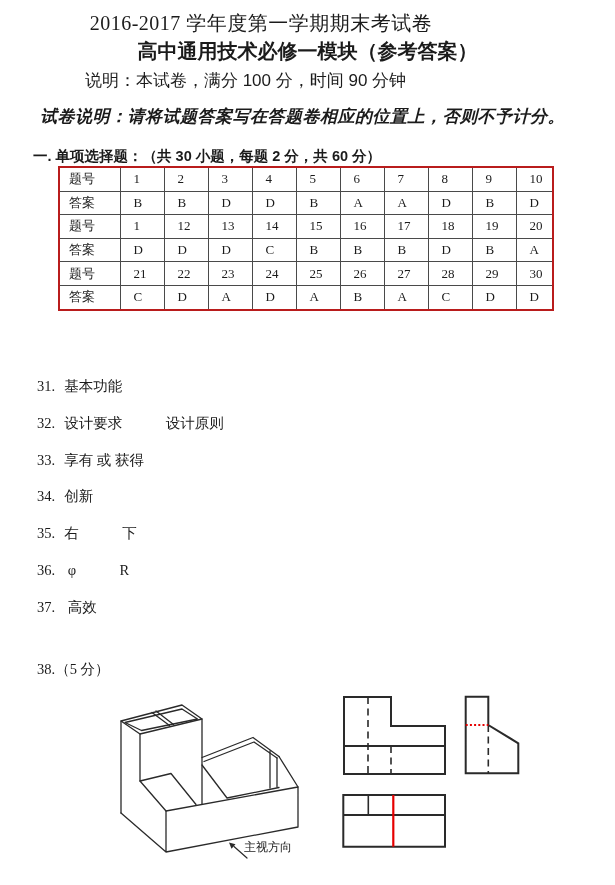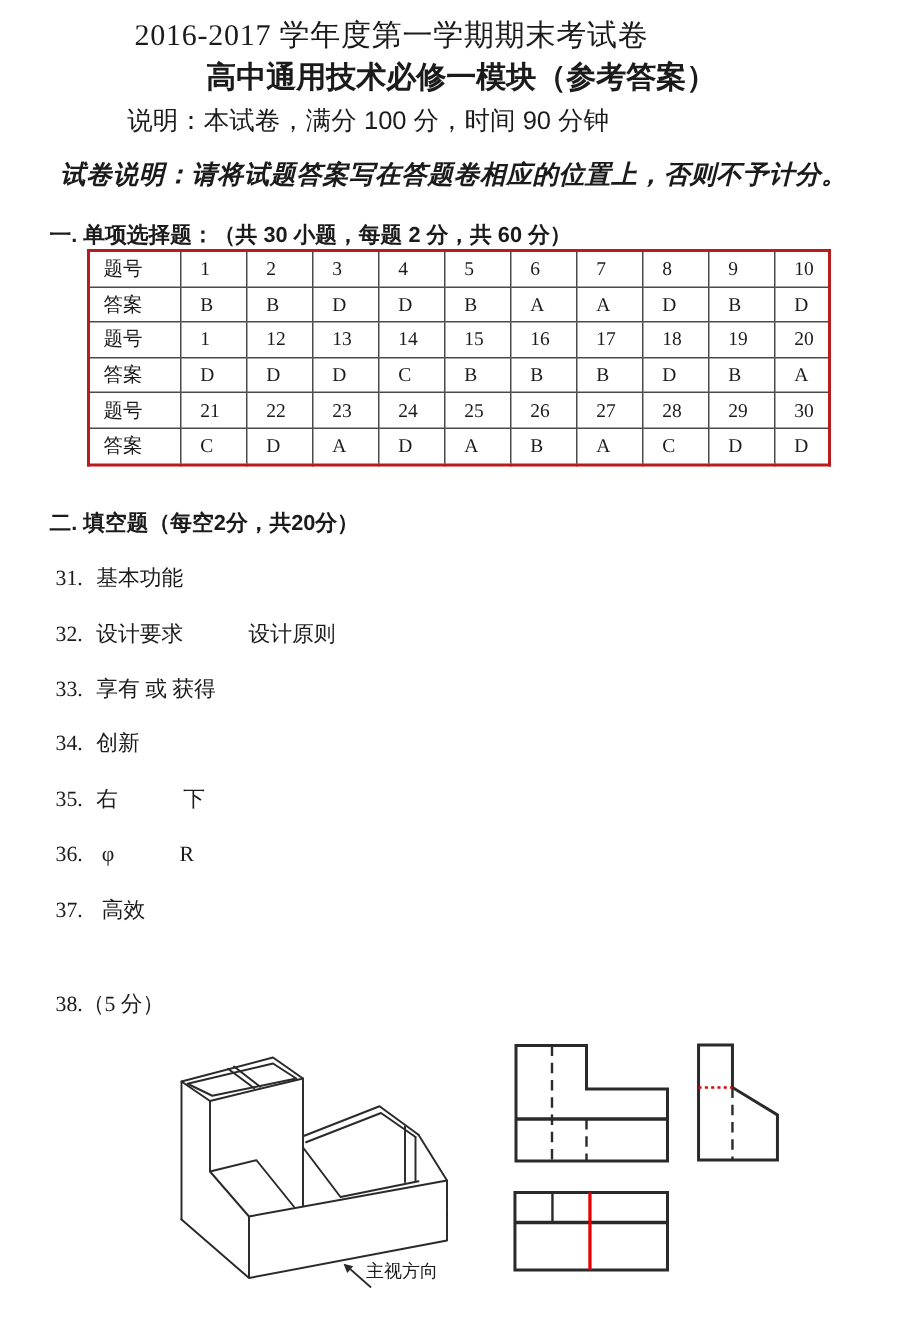--- a/index.html
+++ b/index.html
@@ -133,21 +133,20 @@
           <td>A</td>
           <td>B</td>
           <td>A</td>
           <td>C</td>
           <td>D</td>
           <td>D</td>
         </tr>
       </tbody>
   </table>
 
-  <div class="sect h2">二. 填空题（每空2分，共20分）</div>
 
   <div class="items">
       <div class="fill-item"><span class="num">31.</span><span>基本功能</span></div>
       <div class="fill-item"><span class="num">32.</span><span>设计要求　　　设计原则</span></div>
       <div class="fill-item"><span class="num">33.</span><span>享有 或 获得</span></div>
       <div class="fill-item"><span class="num">34.</span><span>创新</span></div>
       <div class="fill-item"><span class="num">35.</span><span>右　　　下</span></div>
       <div class="fill-item"><span class="num">36.</span><span> φ　　　R</span></div>
       <div class="fill-item"><span class="num">37.</span><span> 高效</span></div>
     </div>

